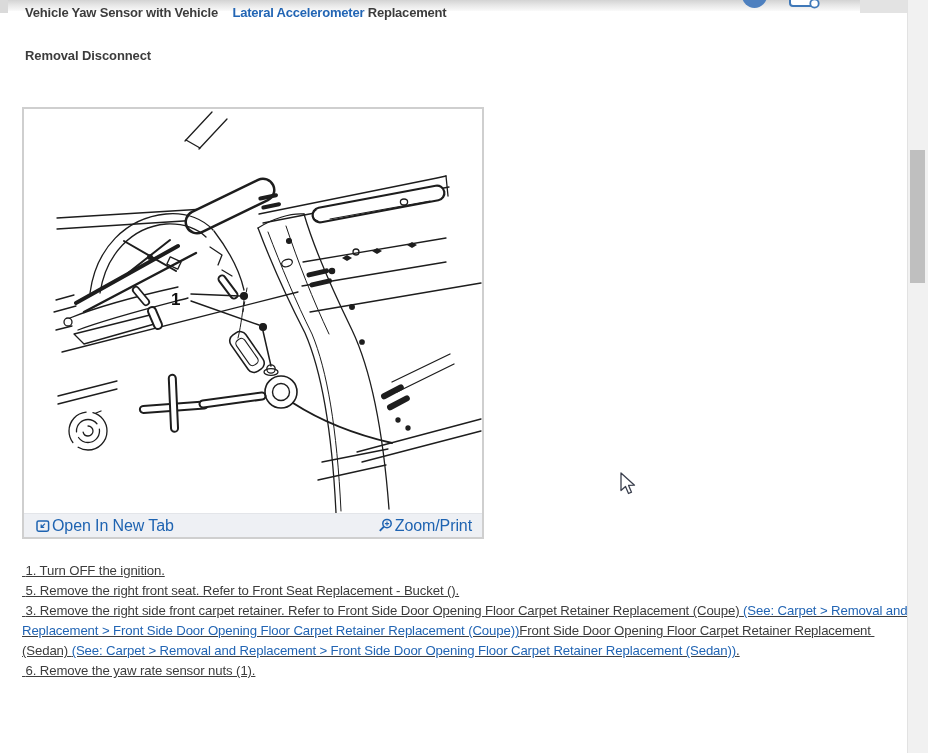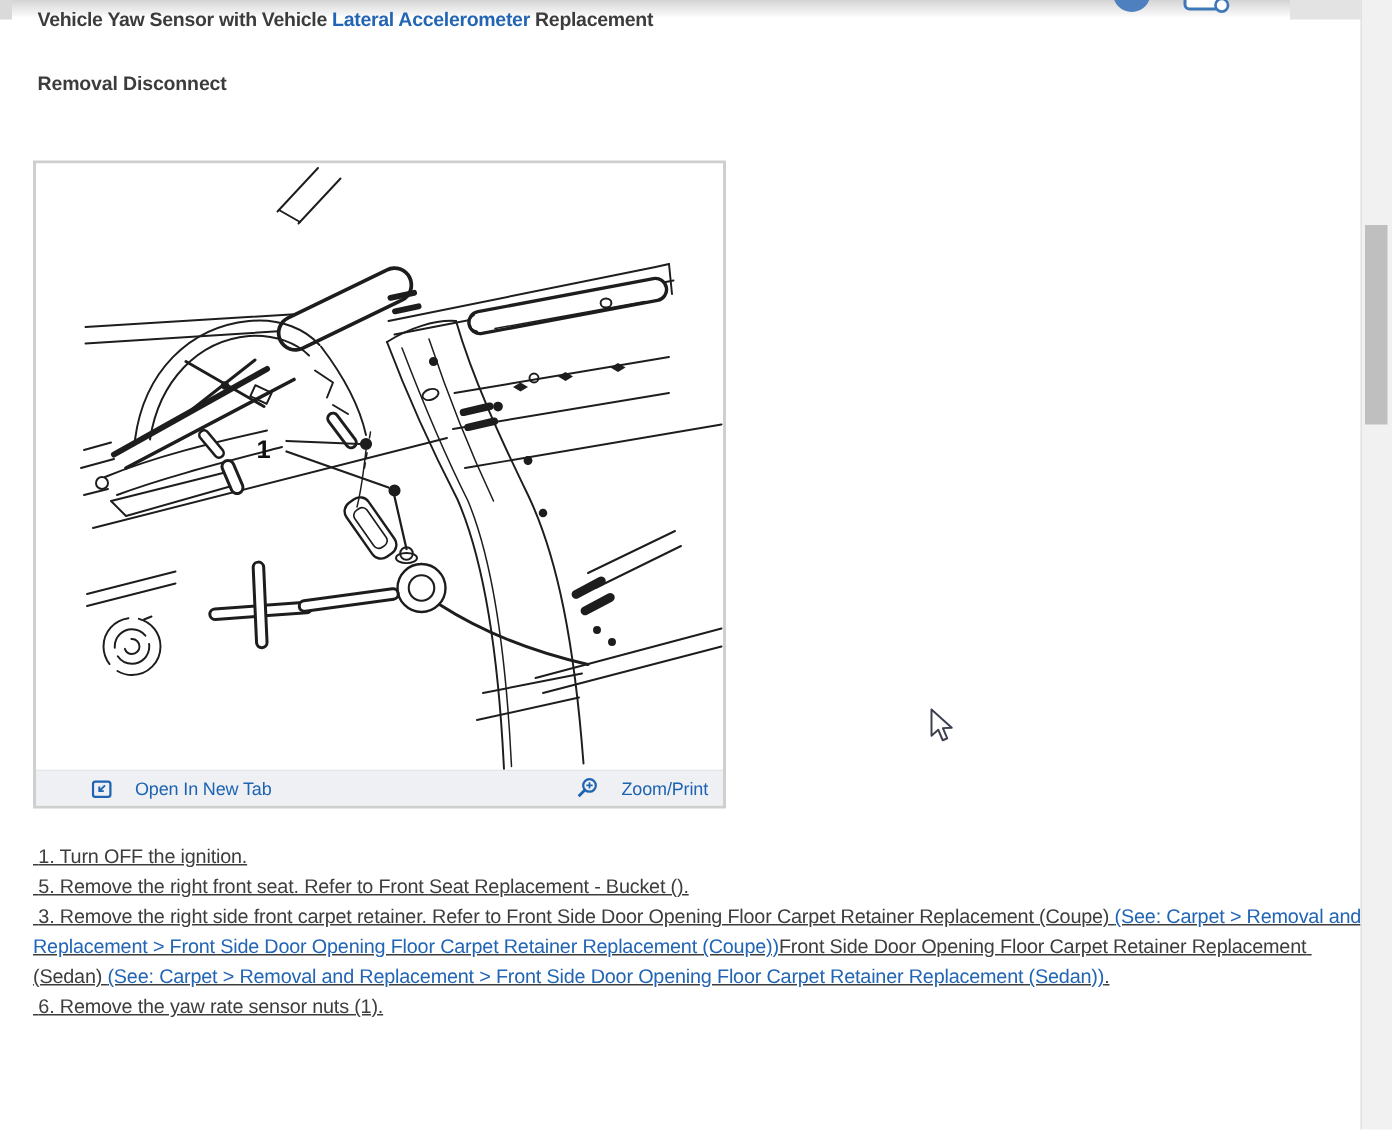--- a/index.html
+++ b/index.html
@@ -11,31 +11,31 @@
     background:linear-gradient(#d3d3d3 0%,#e6e6e6 45%,#fafafa 100%);z-index:1;}
   .corner-left{position:absolute;left:0;top:0;width:8px;height:13px;background:#dadada;z-index:2;}
   .corner-right{position:absolute;left:860px;top:0;width:68px;height:13px;background:#e3e3e3;z-index:2;}
 
   .avatar-btn{position:absolute;left:742px;top:-17px;width:25px;height:25px;border-radius:50%;
     background:#4e80bf;z-index:3;}
   .printer-btn{position:absolute;left:788px;top:-11px;z-index:3;}
 
   .page-title{position:absolute;left:25px;top:5px;z-index:4;
     font-size:13px;font-weight:bold;color:#3c3c3c;letter-spacing:-0.2px;white-space:nowrap;}
-  .page-title .tlink{color:#2265b4;}
+  .page-title .tlink{color:#2265b4;margin-left:11px;}
   .section-heading{position:absolute;left:25px;top:48px;
     font-size:13px;font-weight:bold;color:#3c3c3c;letter-spacing:-0.1px;}
 
   .figure-frame{position:absolute;left:22px;top:107px;width:458px;
     border:2px solid #cfcfcf;background:#fff;}
   .figure-canvas{width:458px;height:404px;position:relative;background:#fff;}
   .figure-bar{height:23px;background:#eef0f4;border-top:1px solid #e3e5e9;
     display:flex;justify-content:space-between;align-items:center;padding:0 10px 0 12px;}
-  .bar-link{display:flex;align-items:center;gap:15px;color:#1e63b1;
-    font-size:12px;letter-spacing:-0.1px;cursor:pointer;margin-left:25px;}
+  .bar-link{display:flex;align-items:center;gap:2px;color:#1e63b1;
+    font-size:16px;letter-spacing:-0.1px;cursor:pointer;}
   .bar-link svg{display:block;}
 
   .steps{position:absolute;left:22px;top:561px;width:886px;
     font-size:13.2px;line-height:20px;color:#3d3d3d;letter-spacing:-0.12px;text-decoration:underline;}
   .steps p{margin:0;white-space:pre-wrap;}
   .steps .link{color:#2265b4;}
 
   .scrollbar-track{position:absolute;right:0;top:0;width:20px;height:753px;
     background:#f1f1f1;border-left:1px solid #e2e2e2;z-index:5;}
   .scrollbar-thumb{position:absolute;left:2px;top:150px;width:15px;height:133px;background:#bfbfbf;}

